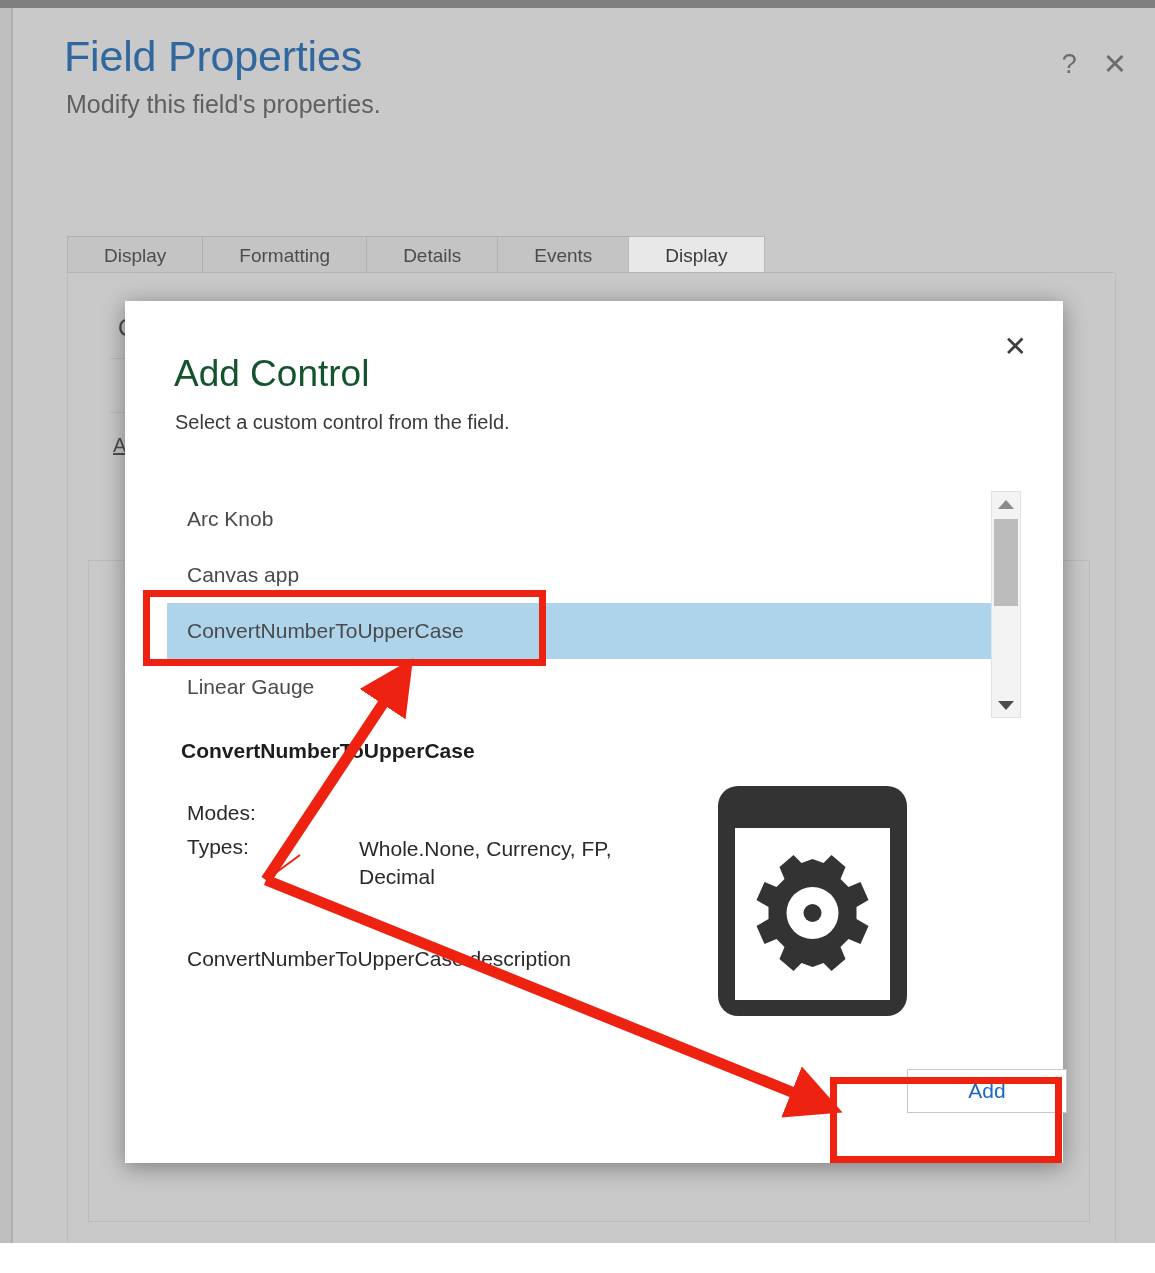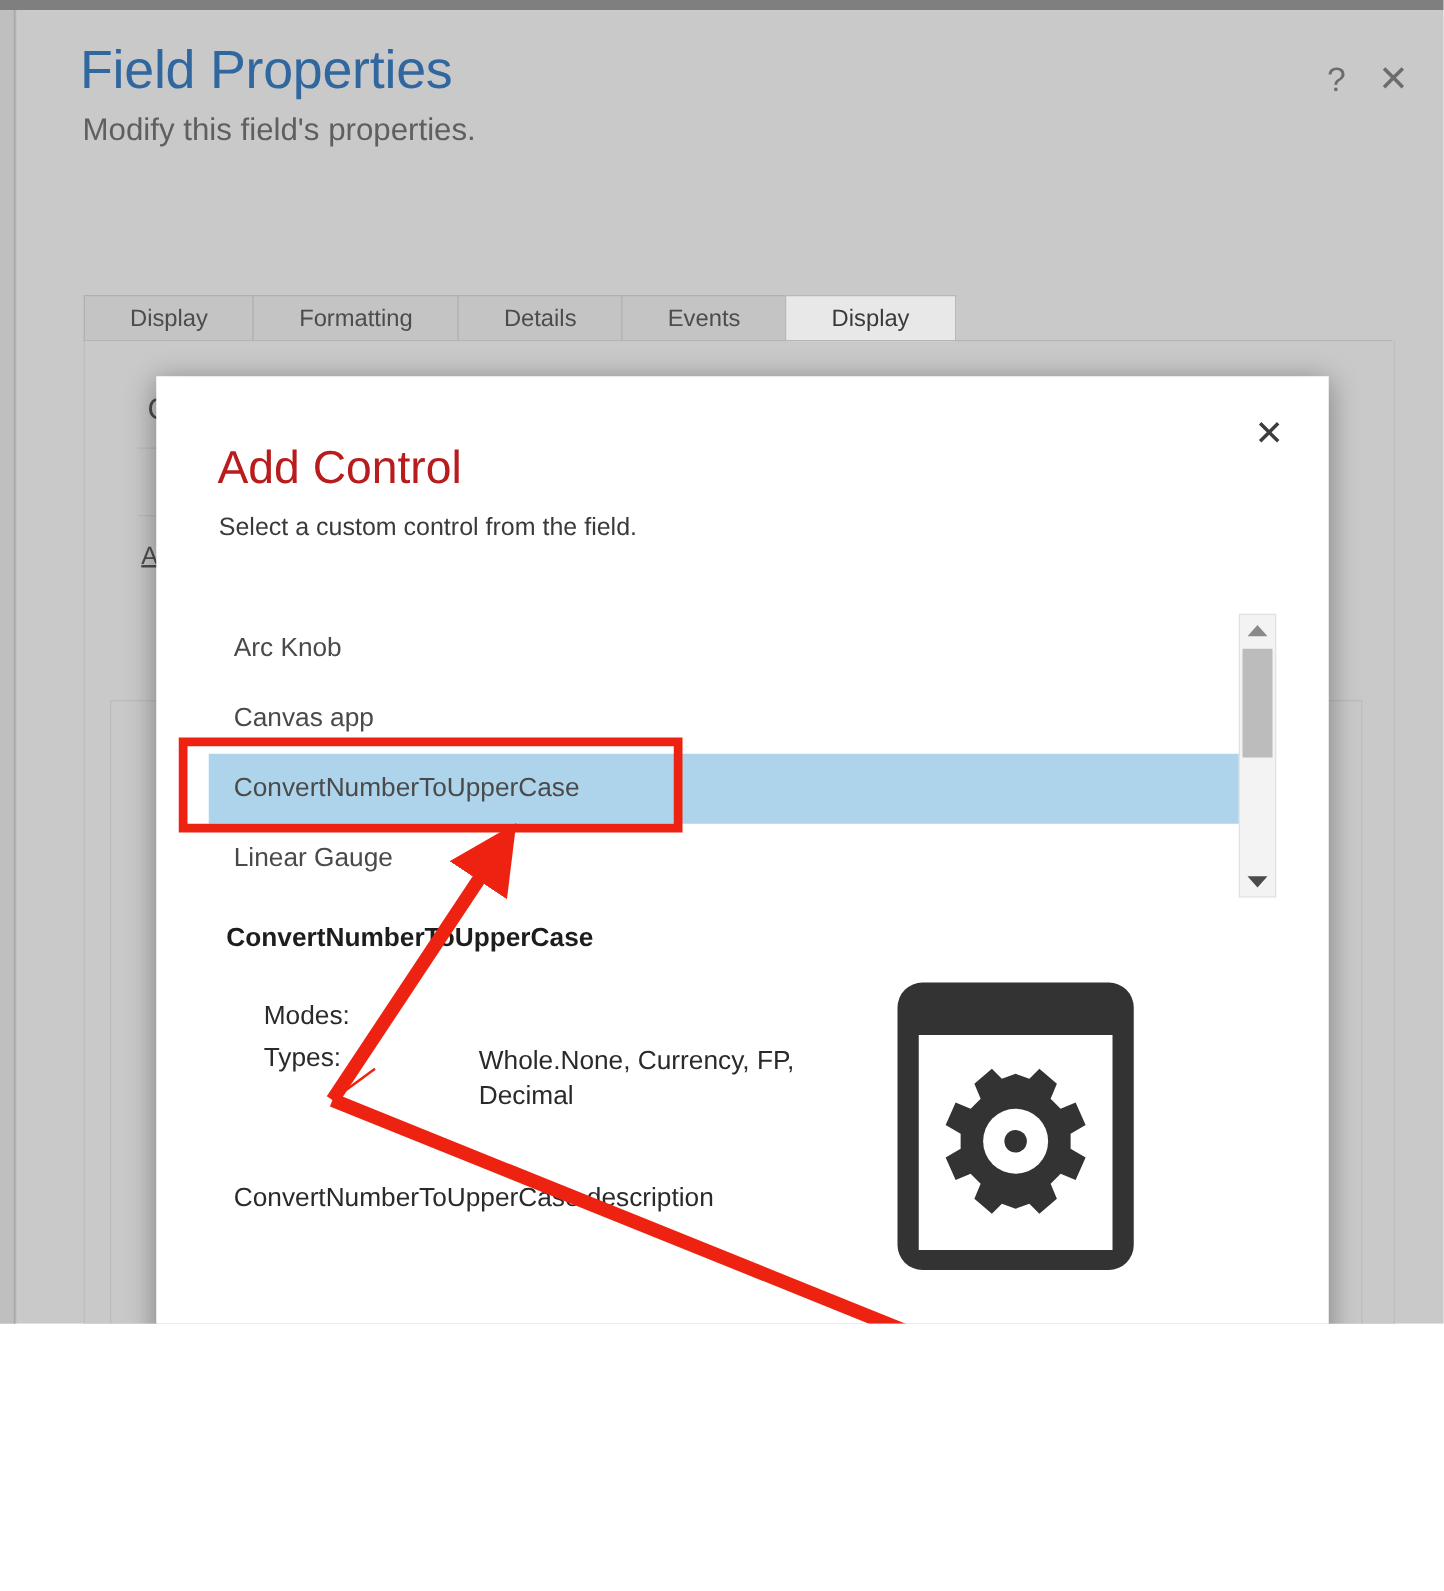--- a/index.html
+++ b/index.html
@@ -6,21 +6,21 @@
     margin: 0;
     padding: 0;
     background: #ffffff;
   }
   body {
     font-family: "Liberation Sans", sans-serif;
   }
   #screen {
     position: relative;
     width: 1155px;
-    height: 1059px;
+    height: 1243px;
     overflow: hidden;
     background: #c9c9c9;
   }
 
   
   .top-bar {
     position: absolute;
     left: 0; top: 0;
     width: 1155px; height: 8px;
     background: #7f7f7f;
@@ -169,21 +169,21 @@
     color: #3d3d3d;
     cursor: pointer;
     line-height: 1;
     font-weight: 400;
     user-select: none;
   }
   .modal-title {
     position: absolute;
     left: 49px; top: 53px;
     font-size: 37px;
-    color: #b91c1c;
+    color: #14532d;
     font-weight: 400;
     line-height: 1.1;
     margin: 0;
   }
   .modal-subtitle {
     position: absolute;
     left: 50px; top: 110px;
     font-size: 20px;
     color: #3a3a3a;
   }
@@ -250,21 +250,20 @@
     left: 56px; top: 438px;
     font-size: 21px;
     font-weight: bold;
     color: #1d1d1d;
   }
   .detail-table {
     position: absolute;
     left: 62px; top: 500px;
     font-size: 21px;
     color: #2a2a2a;
-    margin-left: 24px;
   }
   .detail-line {
     display: flex;
     margin-bottom: 10px;
   }
   .detail-label {
     width: 172px;
     flex: none;
   }
   .detail-value {

